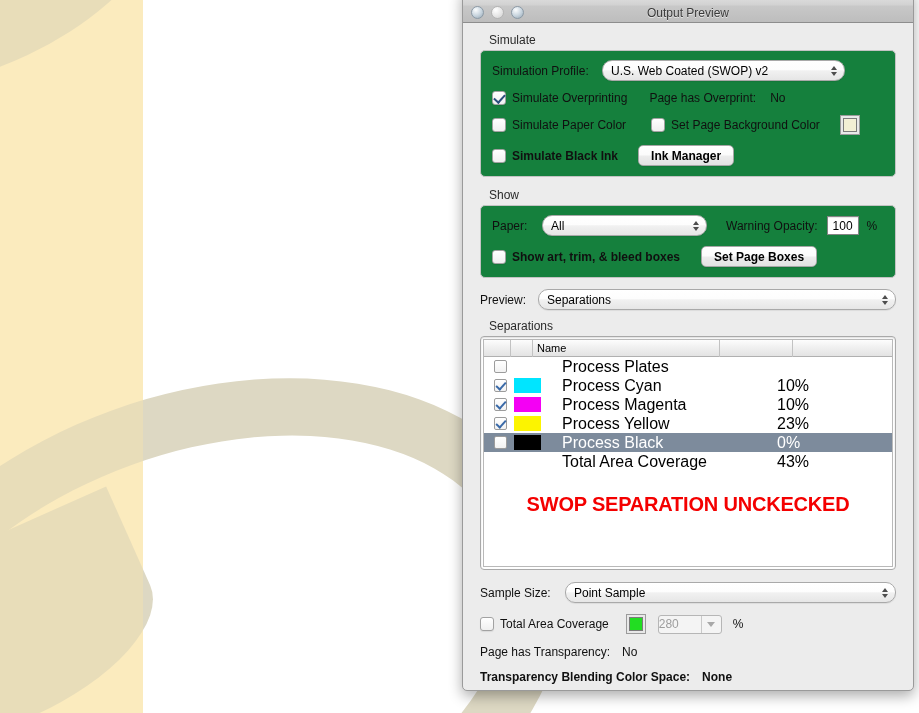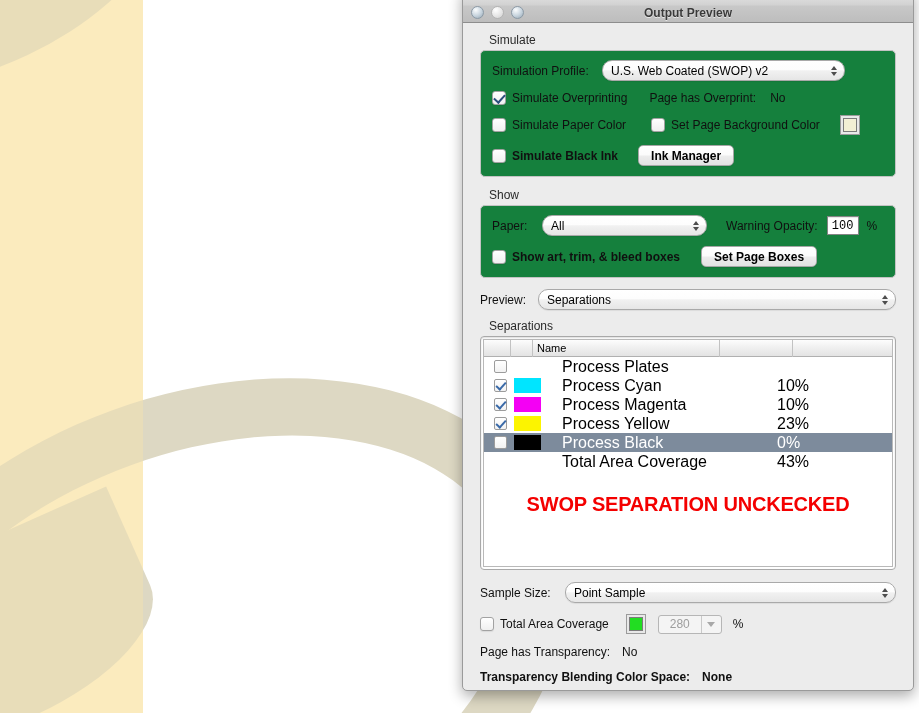--- a/index.html
+++ b/index.html
@@ -79,21 +79,21 @@
     background: linear-gradient(to bottom, #e9e9e9 0%, #d2d2d2 48%, #c8c8c8 52%, #bdbdbd 100%);
     border-bottom: 1px solid #8d8d8d;
     position: relative;
   }
   #title-text {
     position: absolute;
     left: 0; right: 0; bottom: 2px;
     text-align: center;
     font-size: 12px;
     color: #3a3a3a;
-    font-weight: bold;
+    font-weight: normal;
     text-shadow: 0 1px 0 rgba(255,255,255,0.6);
   }
   .win-btns {
     position: absolute;
     left: 8px; bottom: 3px;
     display: flex; gap: 7px;
   }
   .win-btn {
     width: 13px; height: 13px;
     border-radius: 50%;
@@ -201,21 +201,20 @@
   }
 
   
   .field {
     height: 19px;
     border: 1px solid #848484;
     background: #fff;
     display: flex; align-items: center; justify-content: center;
     font-size: 12px;
     box-shadow: 0 1px 1px rgba(0,0,0,0.1) inset;
-    font-family: Liberation Mono, monospace;
   }
 
   
   .swatch-well {
     width: 20px; height: 20px;
     border: 1px solid #9b9b9b;
     background: #e8e8e8;
     padding: 2px;
     display: flex;
   }
@@ -295,21 +294,21 @@
   .tail .row { margin-bottom: 11px; }
 
   .stepper {
     display: flex; align-items: center;
     height: 19px;
     border: 1px solid #b6b6b6;
     border-radius: 3px;
     background: #f4f4f4;
   }
   .stepper .val {
-    width: 42px; text-align: center;
+    width: 42px; 
     font-size: 12px; color: #9d9d9d;
   }
   .stepper .arw {
     width: 20px; height: 17px;
     border-left: 1px solid #c9c9c9;
     display: flex; align-items: center; justify-content: center;
   }
   .stepper .arw i {
     width: 0; height: 0;
     border-left: 4px solid transparent;

